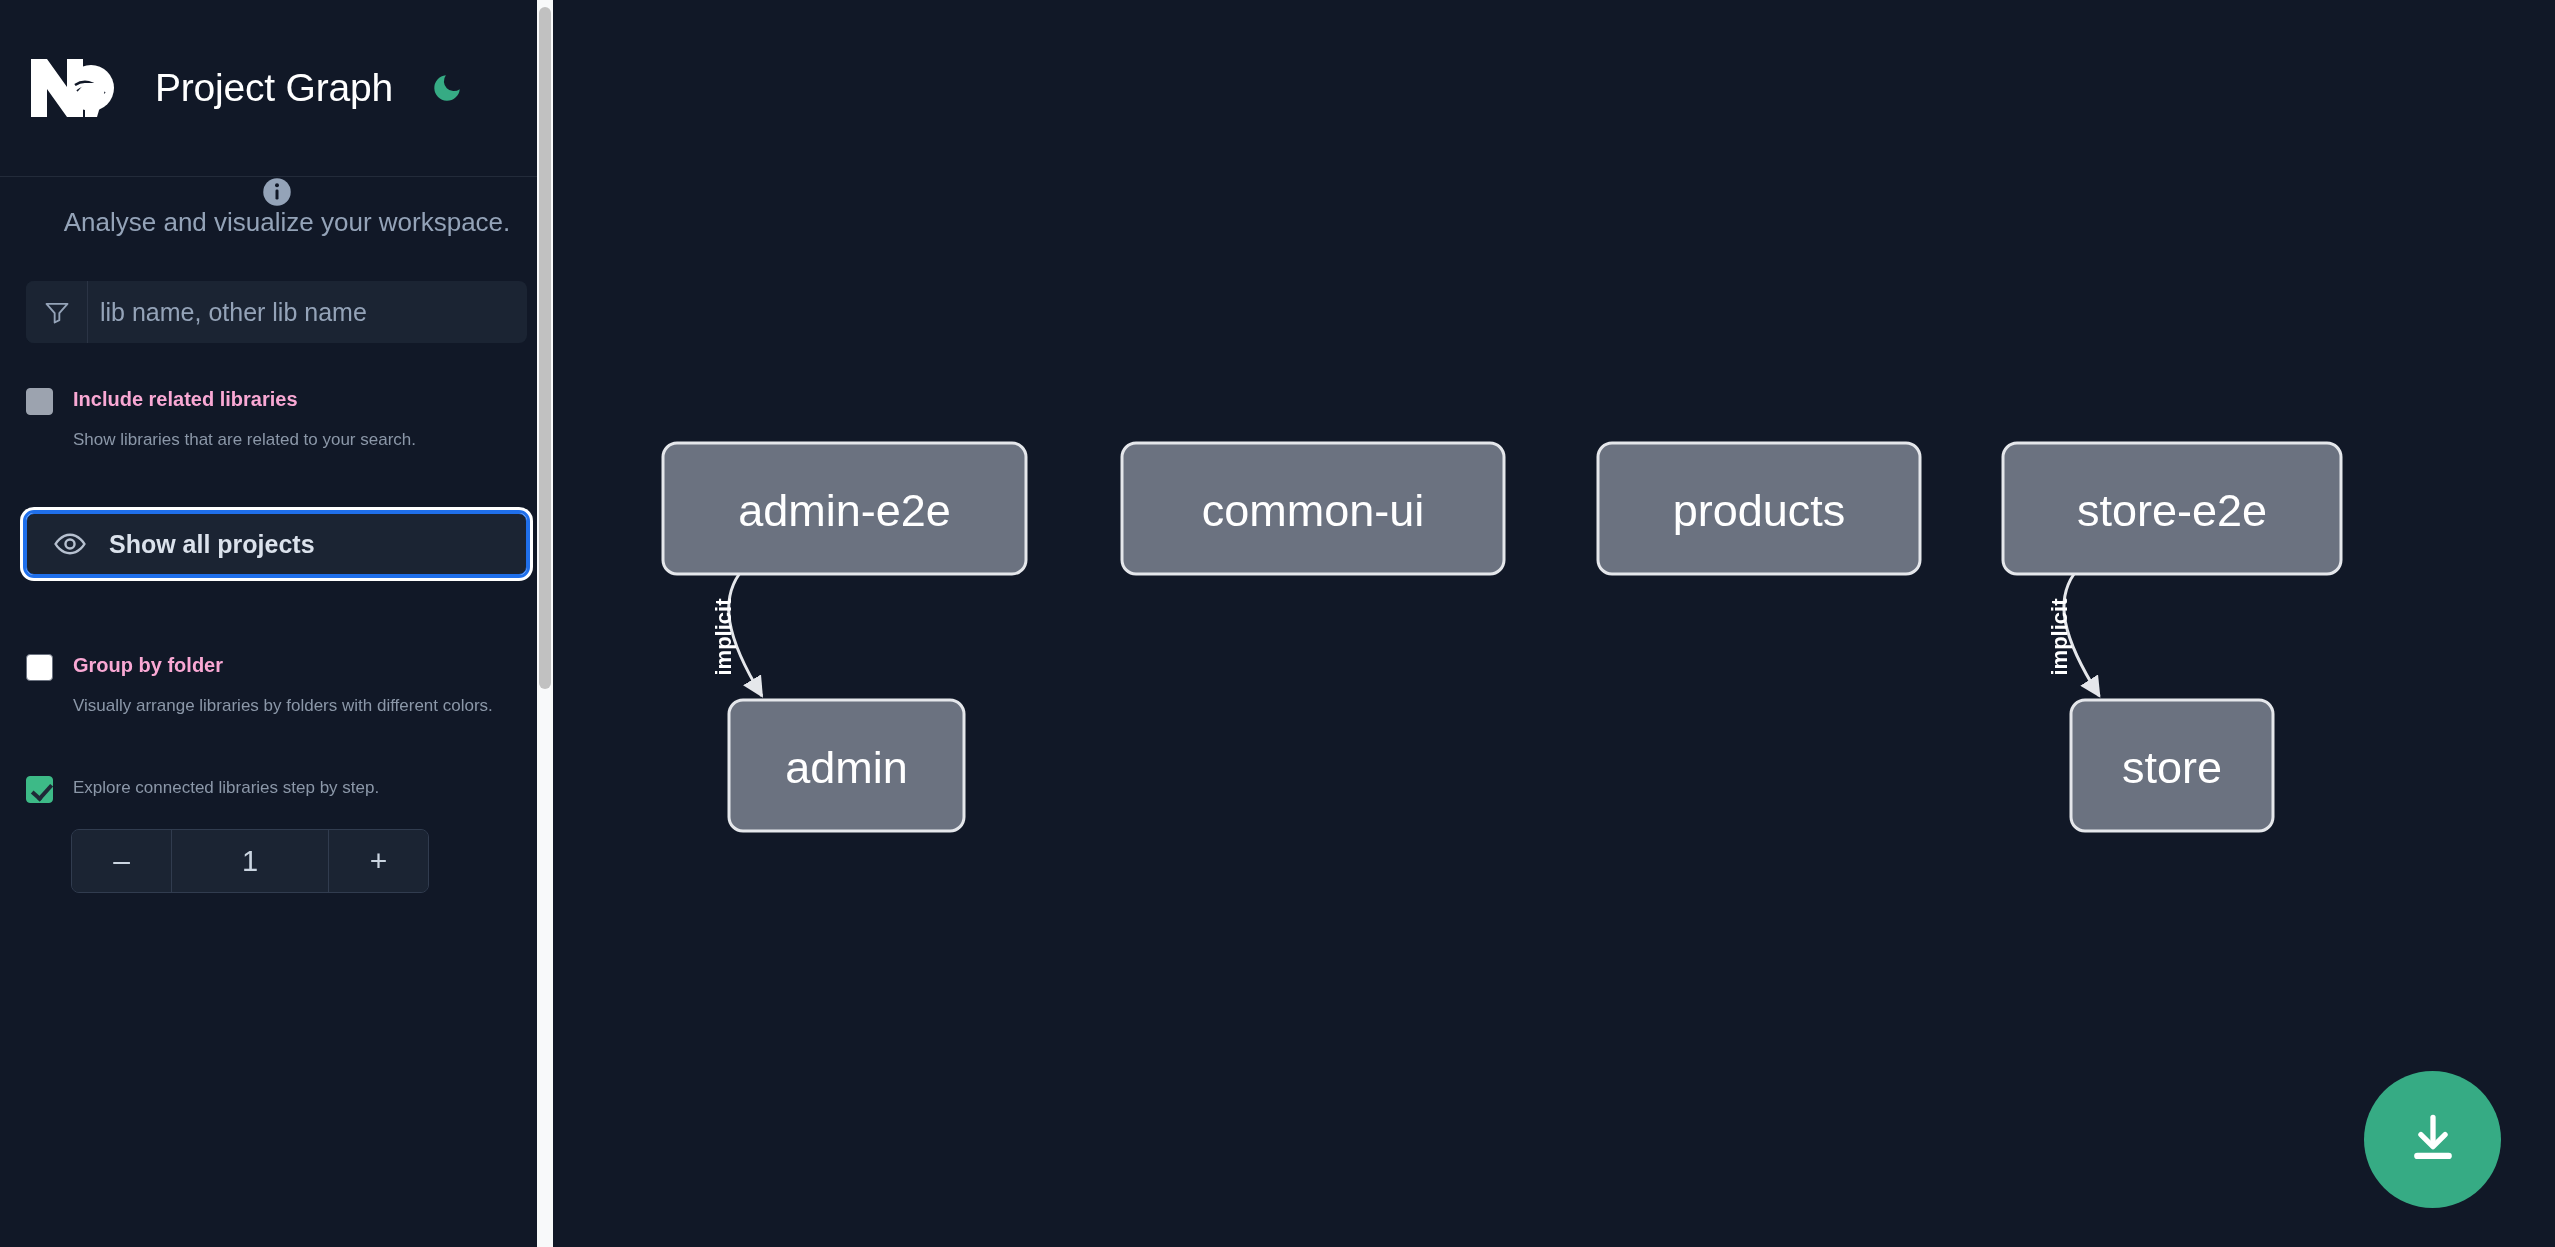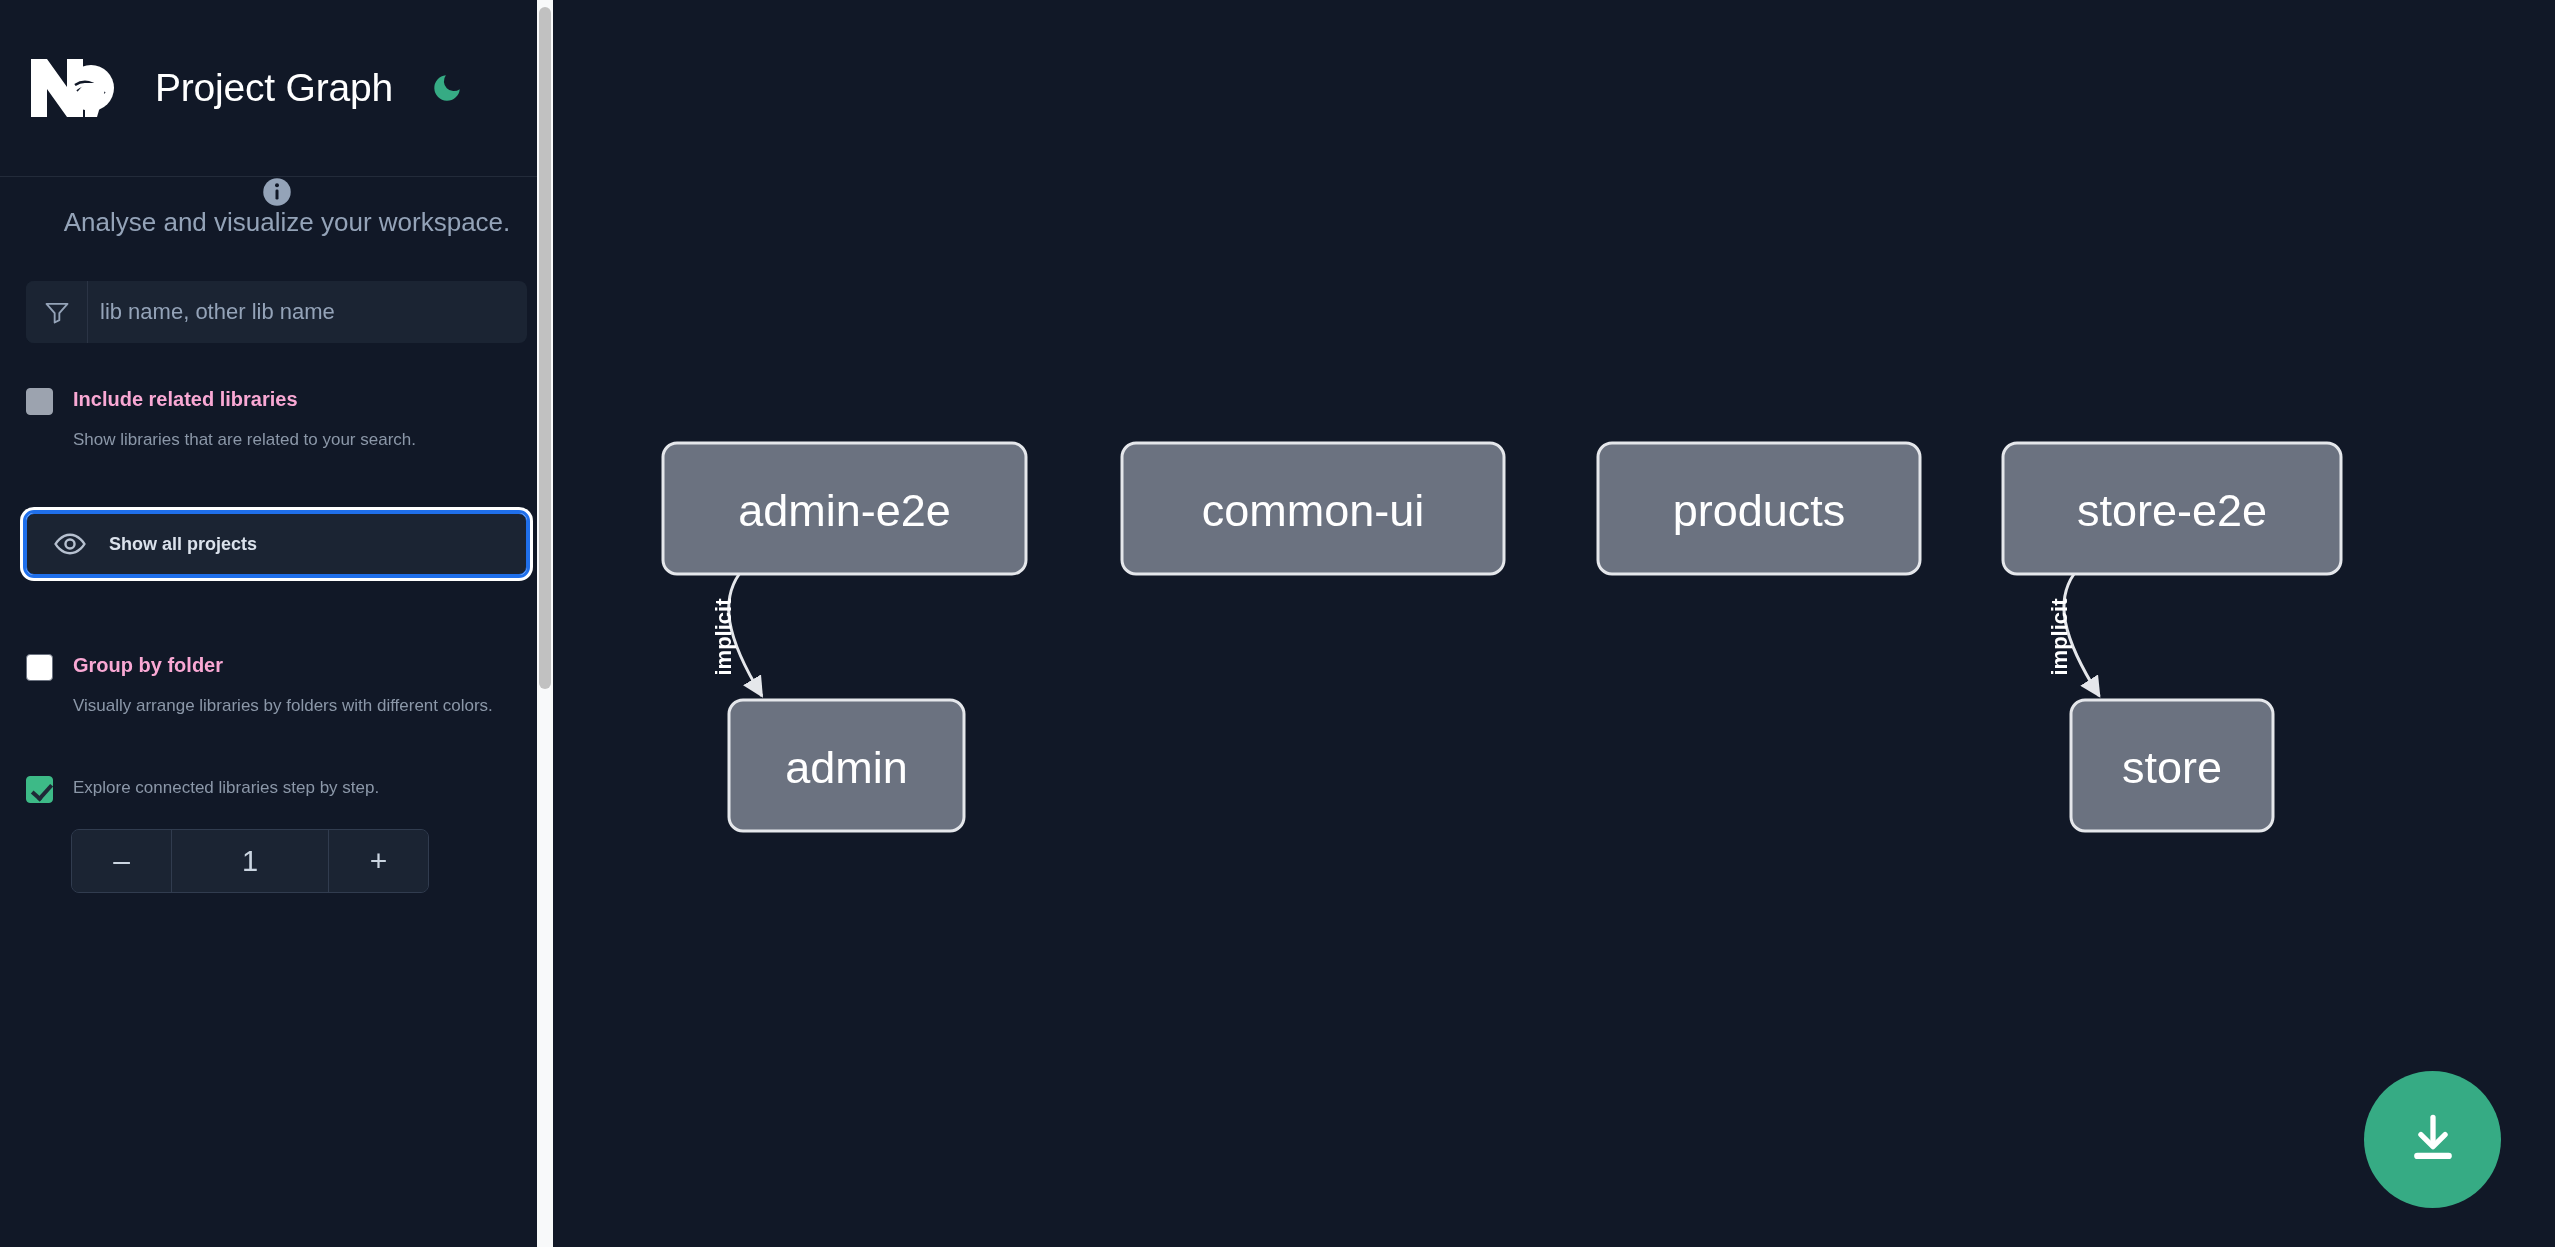--- a/index.html
+++ b/index.html
@@ -79,21 +79,21 @@
     border-right: 1px solid #2b3445;
     background: #1b2433;
     flex: 0 0 62px;
   }
   .filter-input {
     flex: 1;
     border: none;
     outline: none;
     background: transparent;
     color: #f9a8d4;
-    font-size: 22px;
+    font-size: 25px;
     font-family: "Liberation Sans", sans-serif;
     padding: 0 12px;
   }
   .filter-input::placeholder { color: #94a3b8; opacity: 1; }
 
   
   .cb-row { display: flex; margin-bottom: 10px; }
   .cb-box {
     width: 27px; height: 27px;
     flex: 0 0 27px;
@@ -136,21 +136,21 @@
     position: relative;
     height: 62px;
     width: 100%;
     display: flex;
     align-items: center;
     padding-left: 26px;
     background: #1b2433;
     border: 1px solid #313c4f;
     border-radius: 8px;
     color: #dbe2ec;
-    font-size: 18px;
+    font-size: 25px;
     font-weight: bold;
     cursor: pointer;
     font-family: "Liberation Sans", sans-serif;
   }
   .btn .btn-ico { width: 34px; height: 34px; margin-right: 22px; flex: 0 0 34px; }
   .btn.focused {
     border-color: #1f6feb;
     outline: 3px solid #1f6feb;
     outline-offset: 0px;
     box-shadow: 0 0 0 6px #ffffff;

